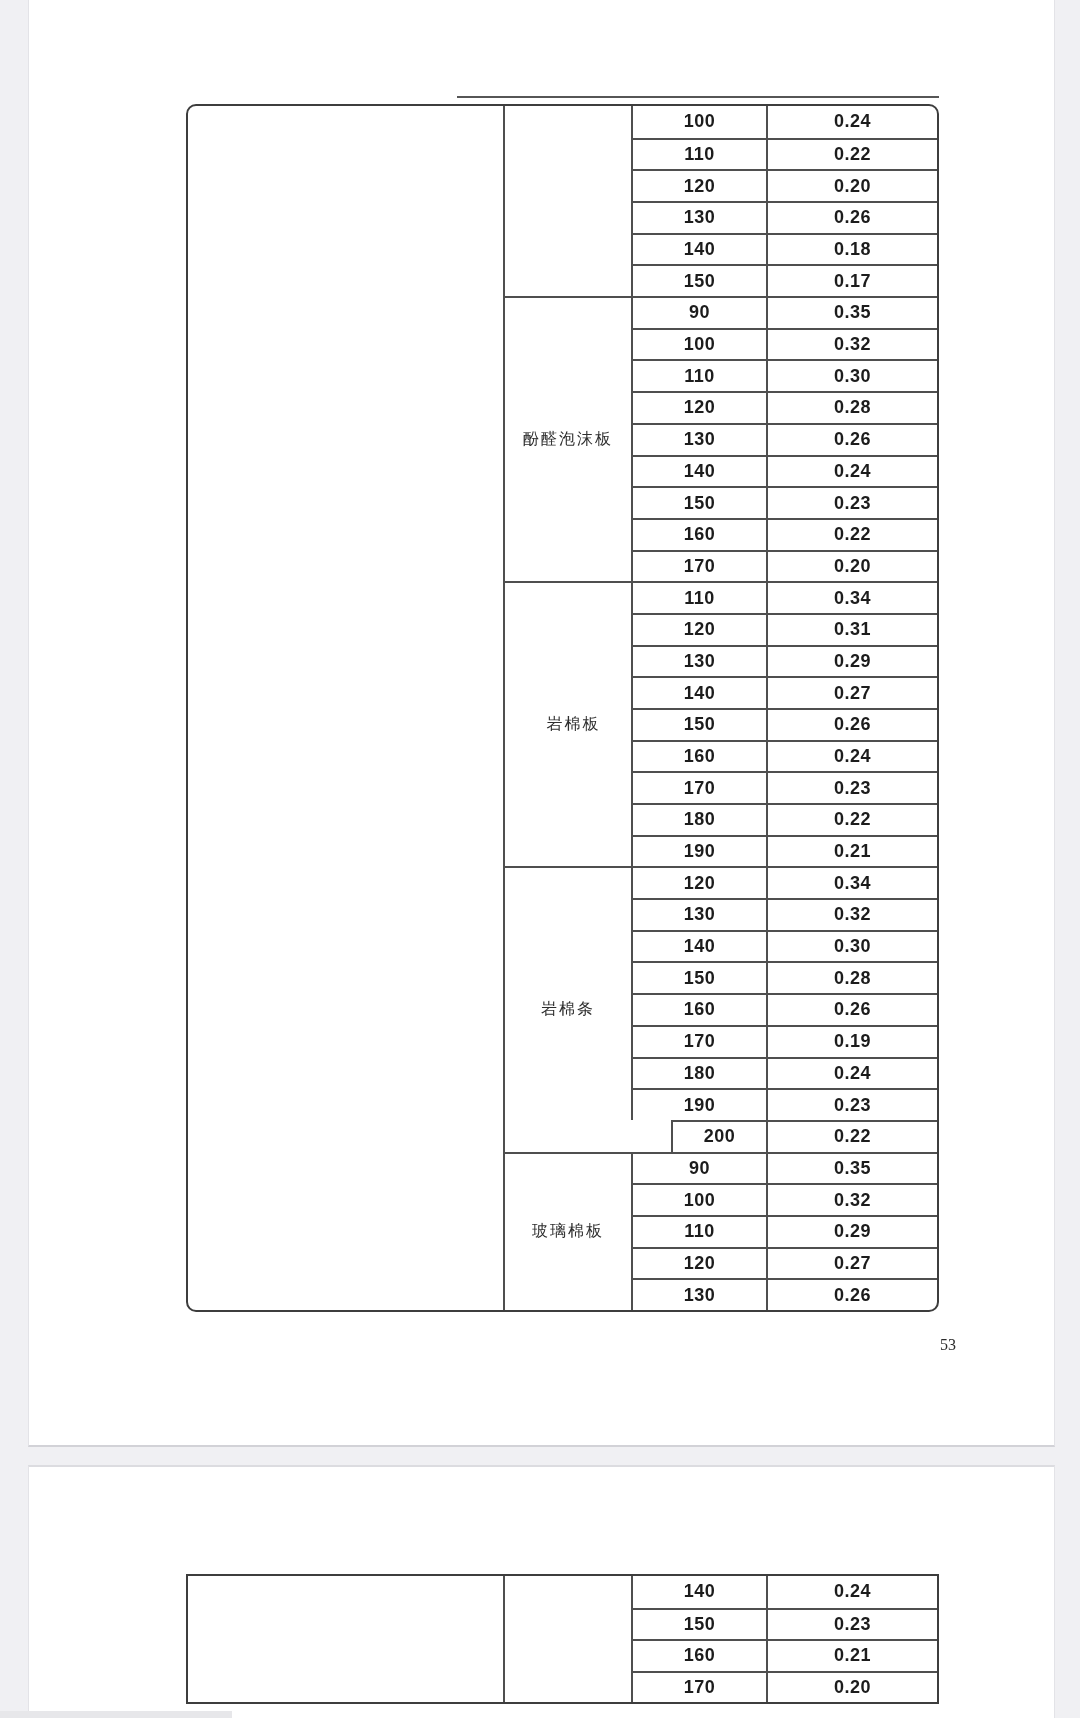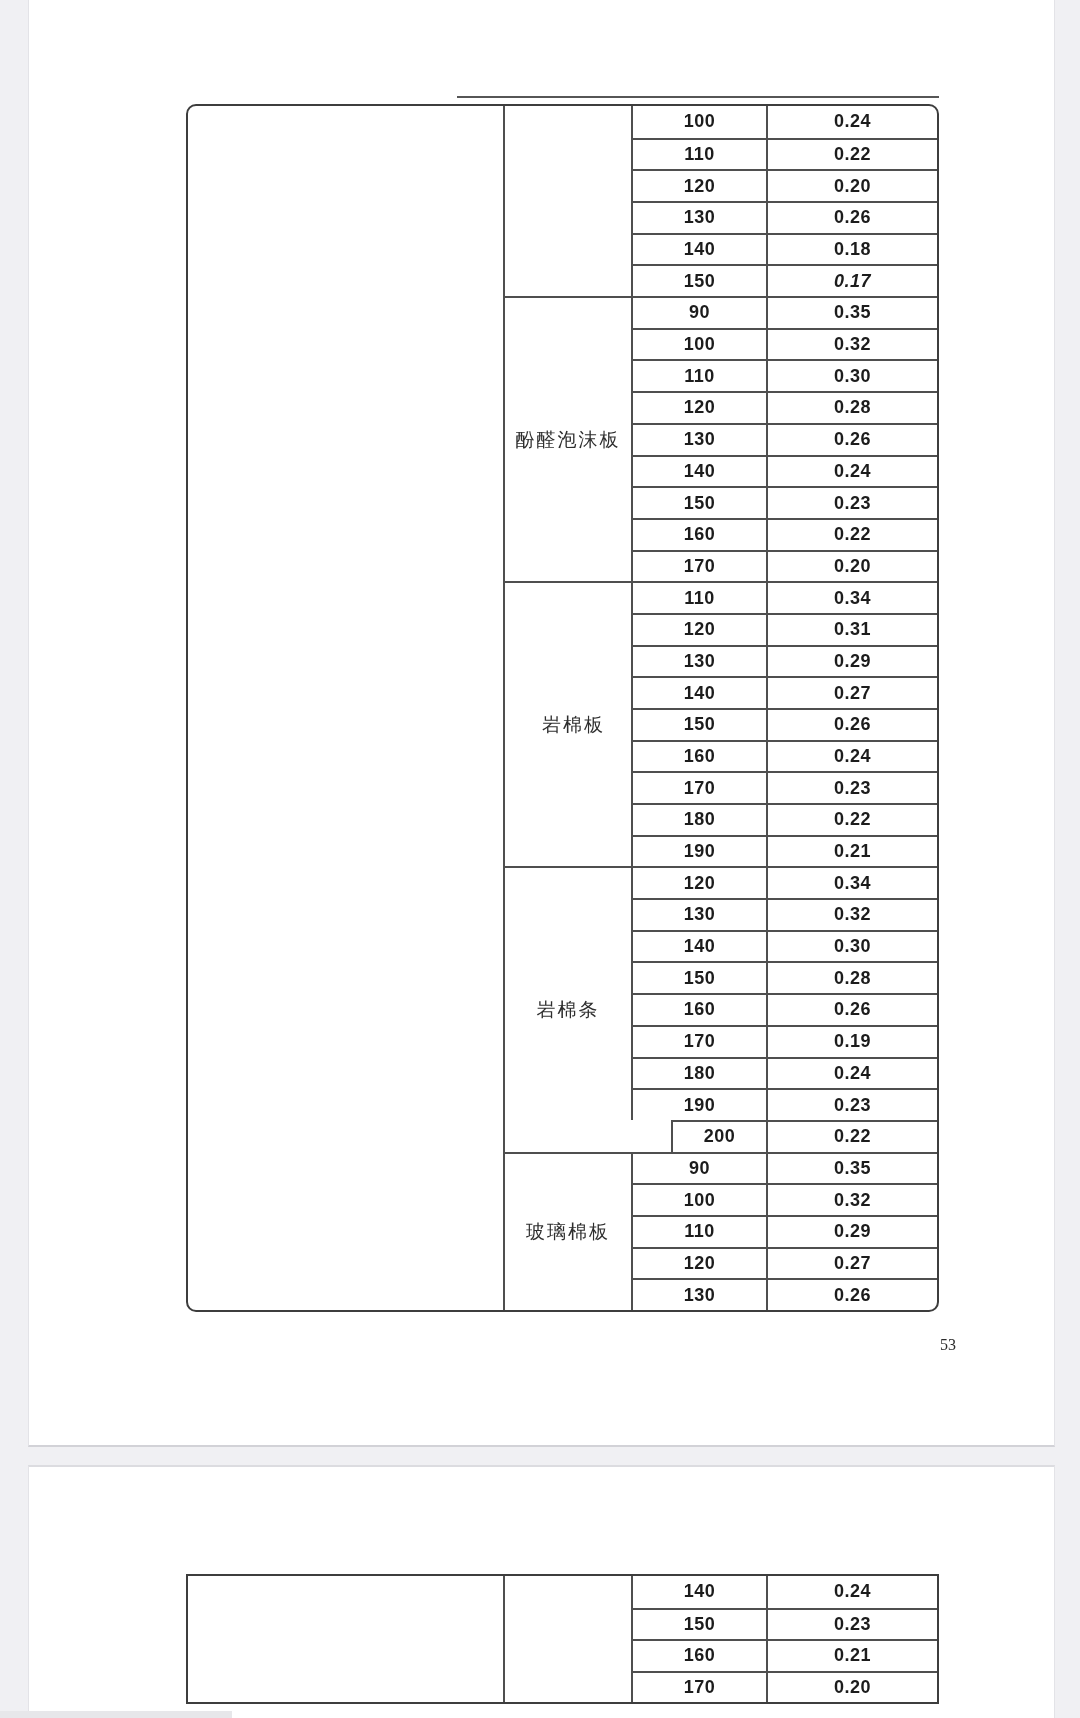--- a/index.html
+++ b/index.html
@@ -28,21 +28,21 @@
   }
   #table1{left:186px;top:104px;width:753px;height:1208px;}
   #table2{left:186px;top:1574px;width:753px;height:130px;}
   .cell{
     box-sizing:border-box;display:flex;align-items:center;justify-content:center;
     overflow:hidden;
   }
   .cell.material{
     border-left:2px solid var(--line);
     font-family:"Liberation Serif","DejaVu Serif",serif;
-    font-size:19px;color:#2e2e2e;letter-spacing:2px;margin-left:44px;
+    font-size:16px;color:#2e2e2e;letter-spacing:2px;margin-left:44px;
   }
   .cell.num{
     border-left:2px solid var(--line);
     font-weight:bold;font-size:18px;color:var(--ink);letter-spacing:0.5px;
   }
   .cell.bt{border-top:2px solid var(--line);}
   .artifact-line{
     position:absolute;left:457px;top:96px;width:482px;height:2px;background:#565656;
   }
   .page-number{
@@ -70,21 +70,21 @@
       <div class="cell num" style="grid-area: 1 / 4;">0.24</div>
       <div class="cell num bt" style="grid-area: 2 / 3;">110</div>
       <div class="cell num bt" style="grid-area: 2 / 4;">0.22</div>
       <div class="cell num bt" style="grid-area: 3 / 3;">120</div>
       <div class="cell num bt" style="grid-area: 3 / 4;">0.20</div>
       <div class="cell num bt" style="grid-area: 4 / 3;">130</div>
       <div class="cell num bt" style="grid-area: 4 / 4;">0.26</div>
       <div class="cell num bt" style="grid-area: 5 / 3;">140</div>
       <div class="cell num bt" style="grid-area: 5 / 4;">0.18</div>
       <div class="cell num bt" style="grid-area: 6 / 3;">150</div>
-      <div class="cell num bt" style="grid-area: 6 / 4; font-style: italic;">0.17</div>
+      <div class="cell num bt" style="grid-area: 6 / 4;">0.17</div>
       <div class="cell material bt" style="grid-area: 7 / 2 / 16;">酚醛泡沫板</div>
       <div class="cell num bt" style="grid-area: 7 / 3;">90</div>
       <div class="cell num bt" style="grid-area: 7 / 4;">0.35</div>
       <div class="cell num bt" style="grid-area: 8 / 3;">100</div>
       <div class="cell num bt" style="grid-area: 8 / 4;">0.32</div>
       <div class="cell num bt" style="grid-area: 9 / 3;">110</div>
       <div class="cell num bt" style="grid-area: 9 / 4;">0.30</div>
       <div class="cell num bt" style="grid-area: 10 / 3;">120</div>
       <div class="cell num bt" style="grid-area: 10 / 4;">0.28</div>
       <div class="cell num bt" style="grid-area: 11 / 3;">130</div>

